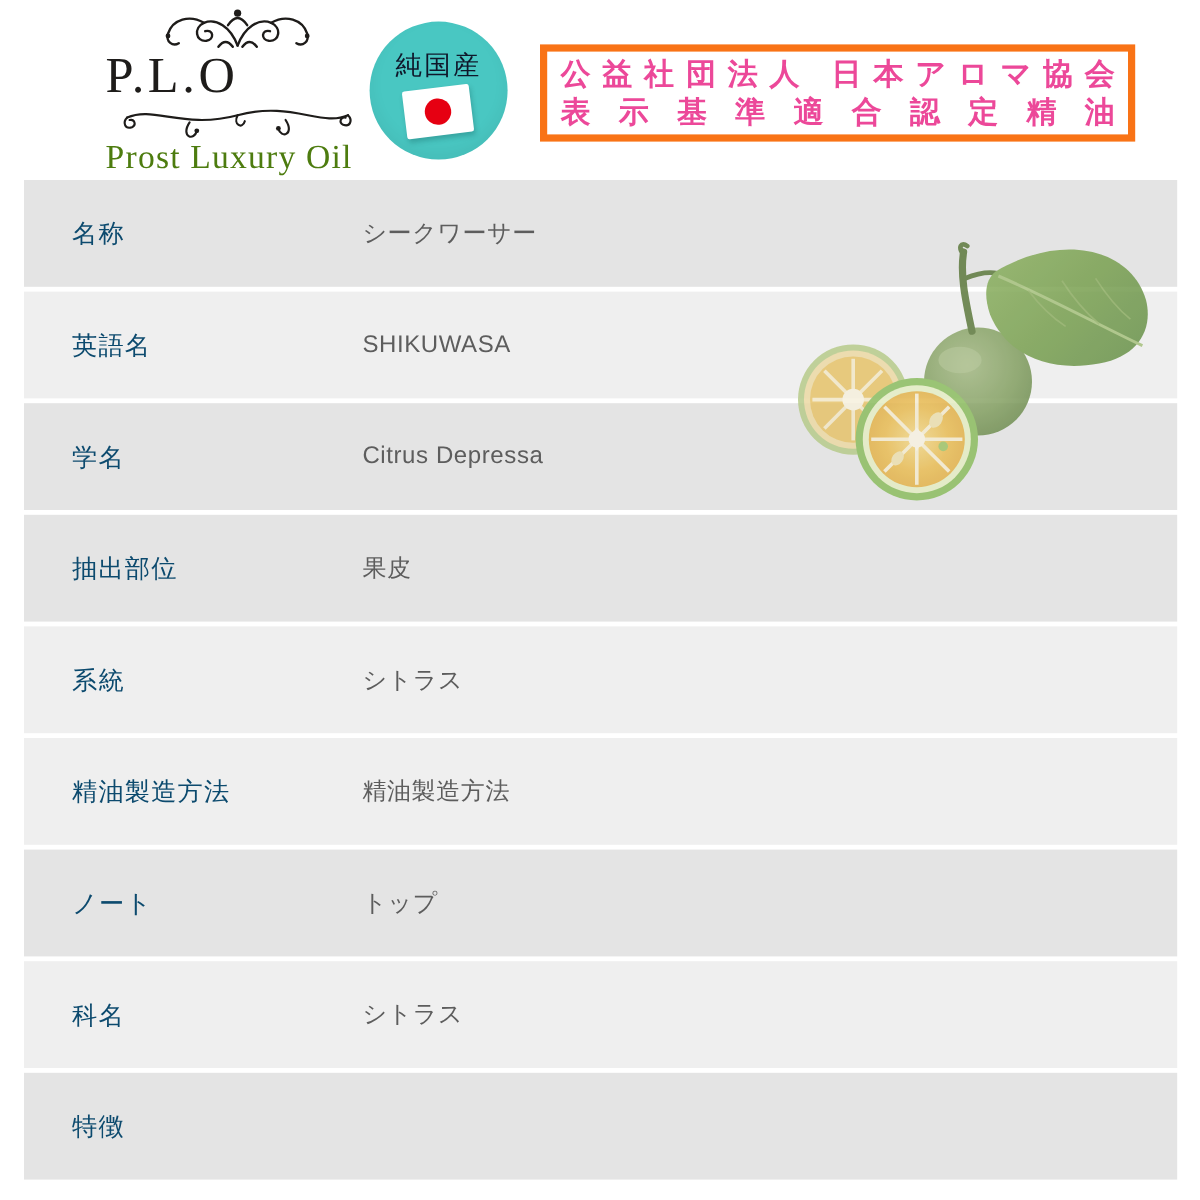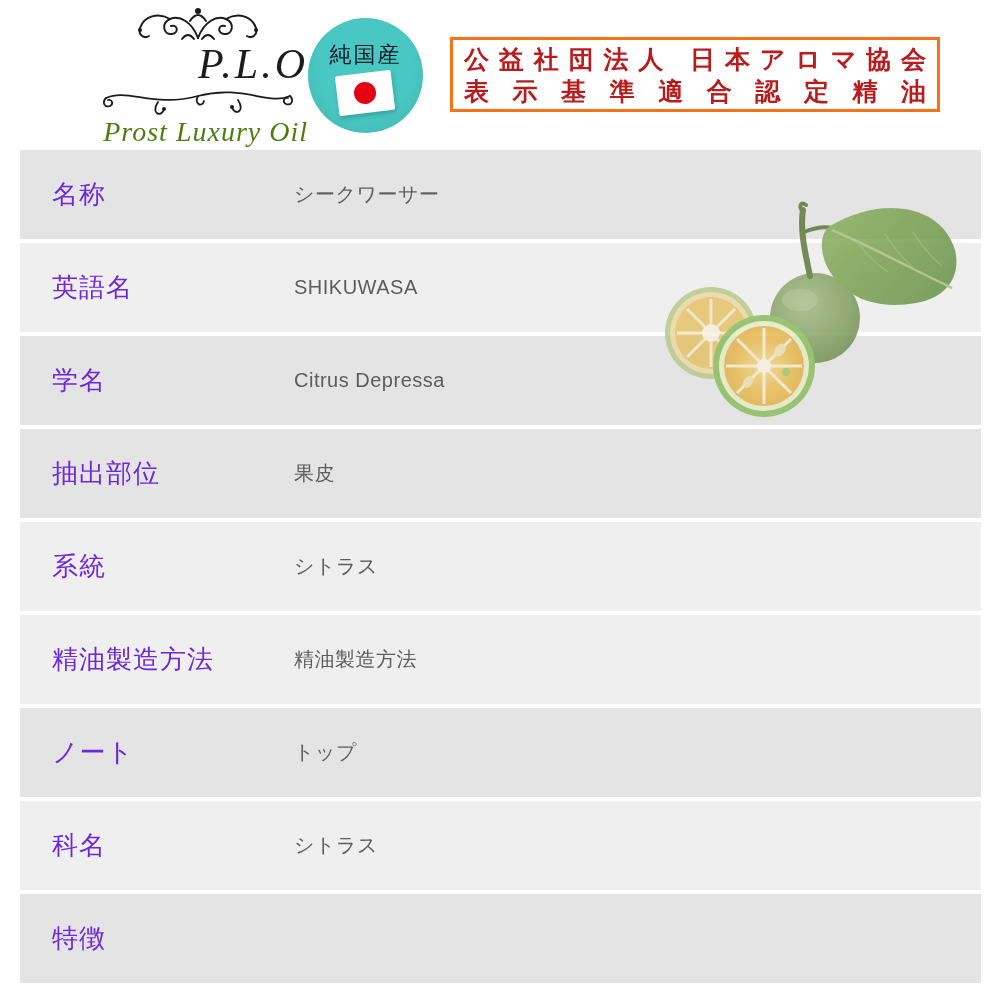--- a/index.html
+++ b/index.html
@@ -3,21 +3,21 @@
 <meta charset="utf-8">
 <style>
   html,body{margin:0;padding:0;}
   body{
     width:1000px;height:1000px;background:#ffffff;position:relative;
     font-family:"Liberation Sans","DejaVu Sans",sans-serif;overflow:hidden;
   }
   
   .header{position:absolute;left:0;top:0;width:1000px;height:150px;background:#ffffff;}
 
-  .logo{position:absolute;left:88px;top:6px;width:220px;text-align:right;color:#1e1c1a;font-style:italic;}
+  .logo{position:absolute;left:88px;top:6px;width:220px;text-align:left;color:#1e1c1a;}
   .logo-flourish{display:block;margin:0 auto;}
   .logo-abbr{
     font-family:"Liberation Serif","DejaVu Serif",serif;
     font-size:42px;line-height:40px;letter-spacing:3px;color:#1e1c1a;margin-top:-2px;
   }
   .logo-name{
     font-family:"Liberation Serif","DejaVu Serif",serif;
     font-size:28px;line-height:30px;letter-spacing:1px;color:#4d7c0f;margin-top:1px;white-space:nowrap;
   }
 
@@ -33,38 +33,38 @@
     position:absolute;left:29px;top:55px;width:56px;height:40px;background:#ffffff;
     border-radius:2px;transform:rotate(-7deg);
     box-shadow:1px 3px 4px rgba(0,60,60,0.25);
   }
   .flag-dot{
     position:absolute;left:17px;top:9px;width:22px;height:22px;border-radius:50%;background:#e60012;
   }
 
   .cert-box{
     position:absolute;left:450px;top:37px;width:462px;height:62px;
-    border:3px solid #f97316;padding:3px 11px 4px 11px;
-    color:#b91c1c;font-weight:600;font-size:25px;line-height:32px;
+    border:6px solid #f97316;padding:3px 11px 4px 11px;
+    color:#ec4899;font-weight:600;font-size:25px;line-height:32px;
   }
   .cert-line{
     text-align:justify;text-align-last:justify;-moz-text-align-last:justify;
     white-space:nowrap;overflow:hidden;
   }
 
   
   .spec-table{position:absolute;left:20px;top:150px;width:961px;}
   .spec-row{
     width:100%;height:89px;margin-bottom:4px;display:flex;align-items:center;
   }
   .spec-row.odd{background:#e4e4e4;}
   .spec-row.even{background:#efefef;}
   .spec-label{
-    flex:0 0 242px;padding-left:32px;box-sizing:content-box;
-    font-size:26px;color:#6d28d9;letter-spacing:1px;white-space:nowrap;
+    flex:0 0 242px;padding-left:40px;box-sizing:content-box;
+    font-size:21px;color:#0c4a6e;letter-spacing:1px;white-space:nowrap;
   }
   .spec-value{
     flex:1 1 auto;font-size:20px;color:#5d5d5d;letter-spacing:0.5px;white-space:nowrap;
   }
 
   
   .fruit{position:absolute;left:652px;top:198px;width:334px;height:236px;opacity:0.85;}
 </style>
 </head>
 <body>

